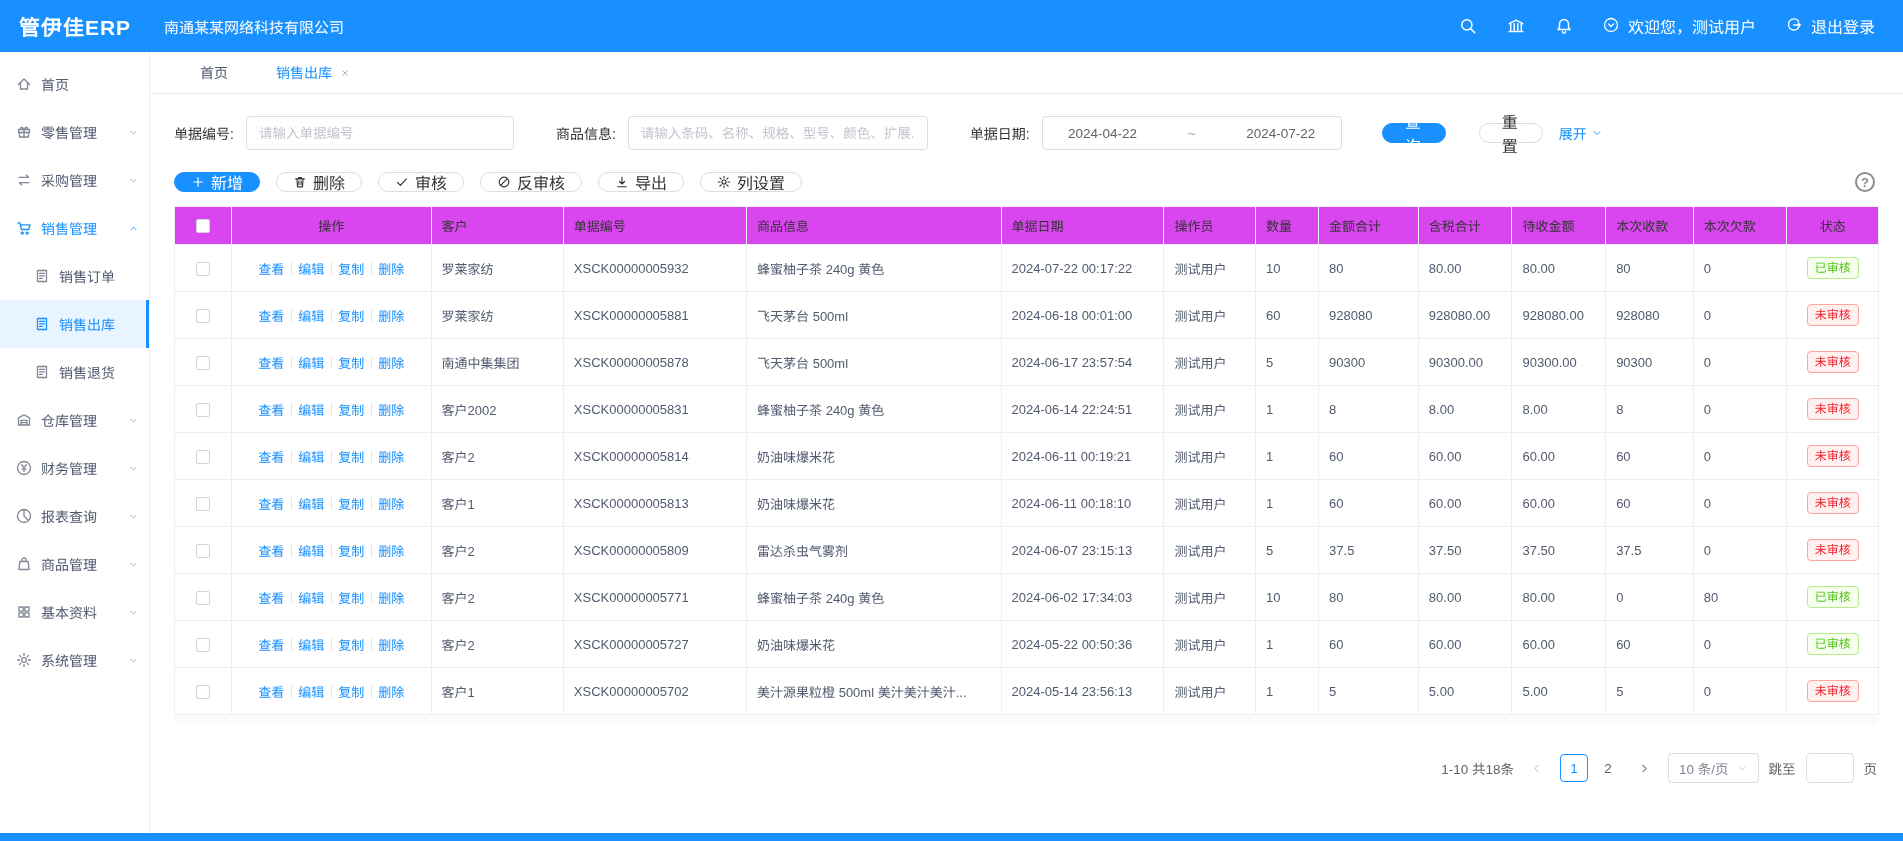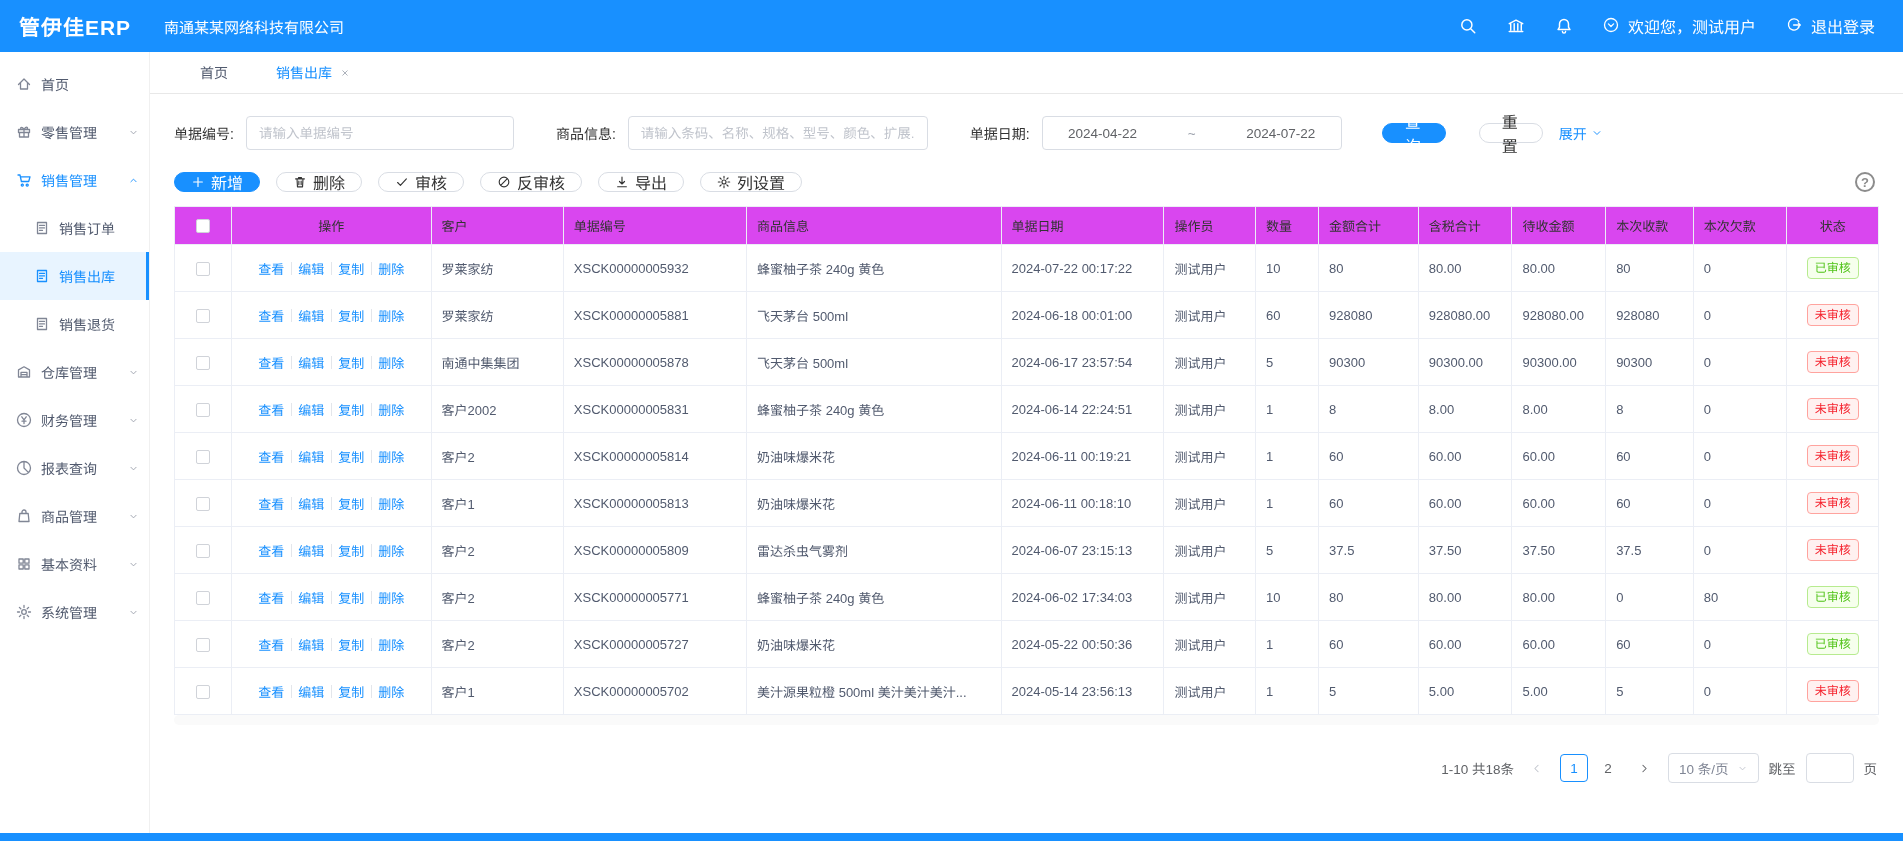--- a/index.html
+++ b/index.html
@@ -144,20 +144,33 @@
           </span>
           <span class="s-label">首页</span>
         </div>
         <div class="side-item">
           <span class="s-ico">
             <svg viewBox="0 0 16 16">
               <path d="M2.5 5.5h11v3h-11zM3.5 8.5V13h9V8.5M8 5.5V13M6.2 5.4C4.6 5.4 4.1 3.3 5.6 3.3c1.1 0 2.4 2.1 2.4 2.1m2-.1c1.6 0 2.1-2.1.6-2.1C9.5 3.2 8 5.3 8 5.3" fill="none" stroke="currentColor" stroke-width="1.3" stroke-linecap="round" stroke-linejoin="round"></path>
             </svg>
           </span>
           <span class="s-label">零售管理</span>
+          <span class="s-chev">
+            <svg viewBox="0 0 16 16">
+              <path d="M4.2 6.2 8 10l3.8-3.8" fill="none" stroke="currentColor" stroke-width="1.3" stroke-linecap="round" stroke-linejoin="round"></path>
+            </svg>
+          </span>
+        </div>
+        <div class="side-item">
+          <span class="s-ico">
+            <svg viewBox="0 0 16 16">
+              <path d="M3 5.3h9.5L10.4 3.2M13 10.7H3.5l2.1 2.1" fill="none" stroke="currentColor" stroke-width="1.3" stroke-linecap="round" stroke-linejoin="round"></path>
+            </svg>
+          </span>
+          <span class="s-label">采购管理</span>
           <span class="s-chev">
             <svg viewBox="0 0 16 16">
               <path d="M4.2 6.2 8 10l3.8-3.8" fill="none" stroke="currentColor" stroke-width="1.3" stroke-linecap="round" stroke-linejoin="round"></path>
             </svg>
           </span>
         </div>
         <div class="side-item group-active">
           <span class="s-ico">
             <svg viewBox="0 0 16 16">
               <path d="M2 3h2l1.4 6.5h7.3L14 4.8H4.7M6.3 12.1a1 1 0 1 0 .01 0M11.2 12.1a1 1 0 1 0 .01 0" fill="none" stroke="currentColor" stroke-width="1.3" stroke-linecap="round" stroke-linejoin="round"></path>

